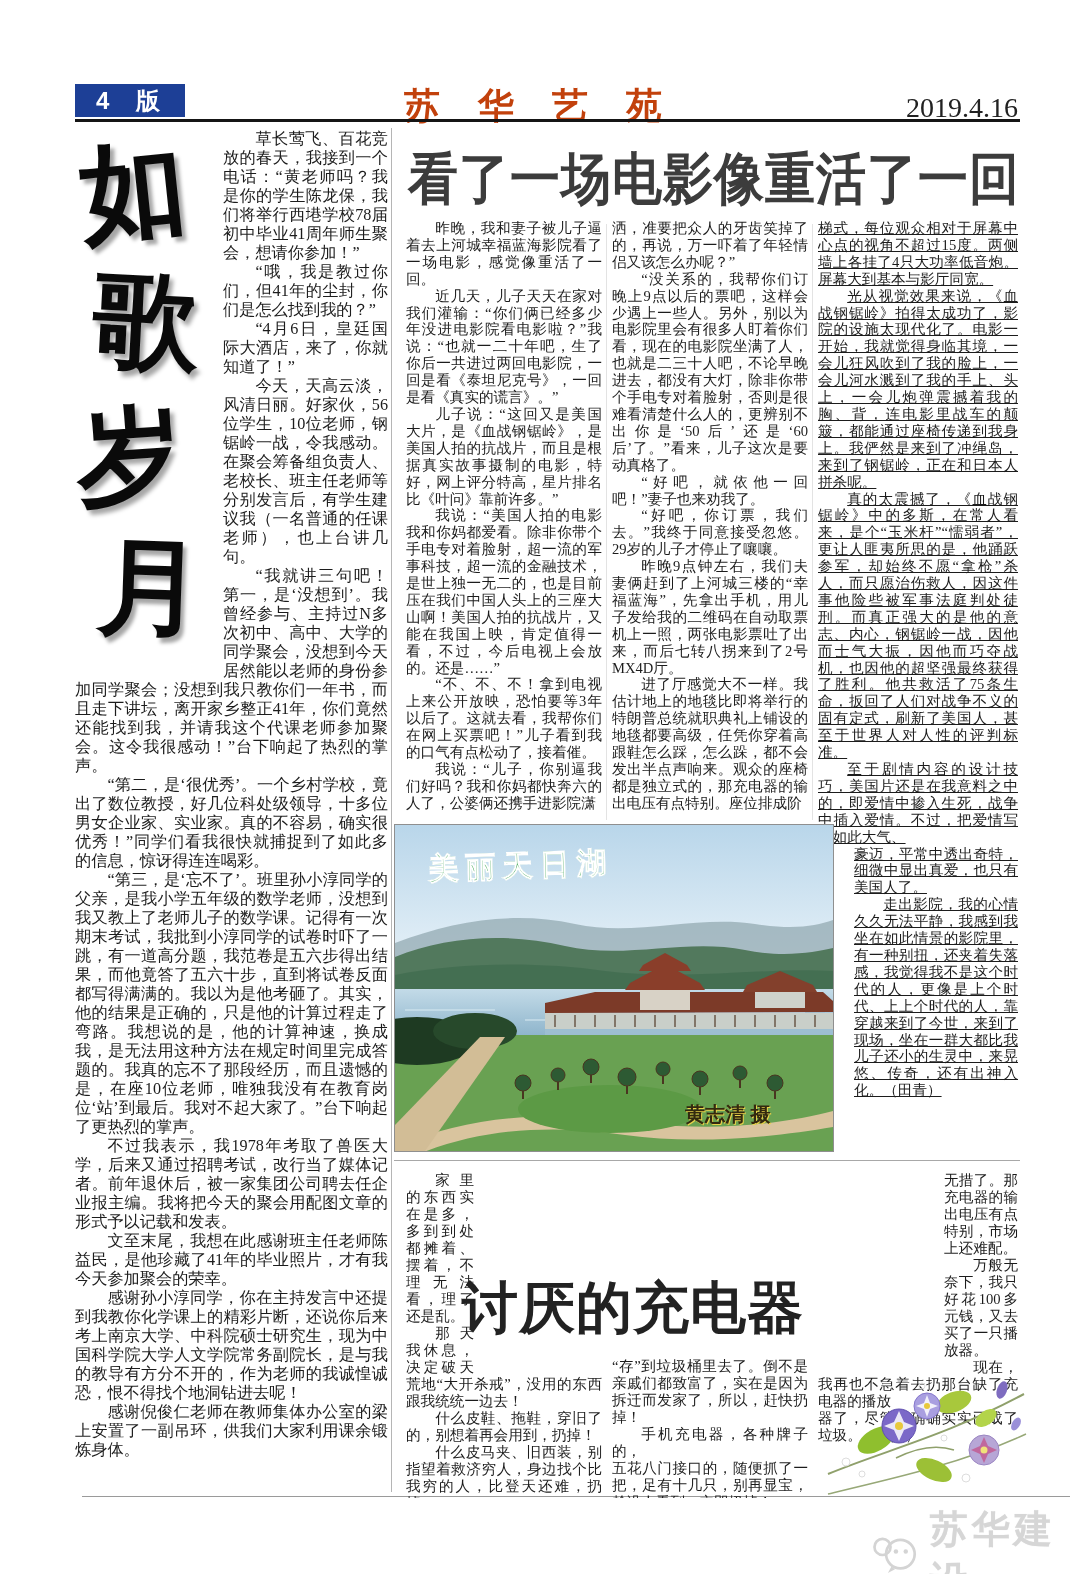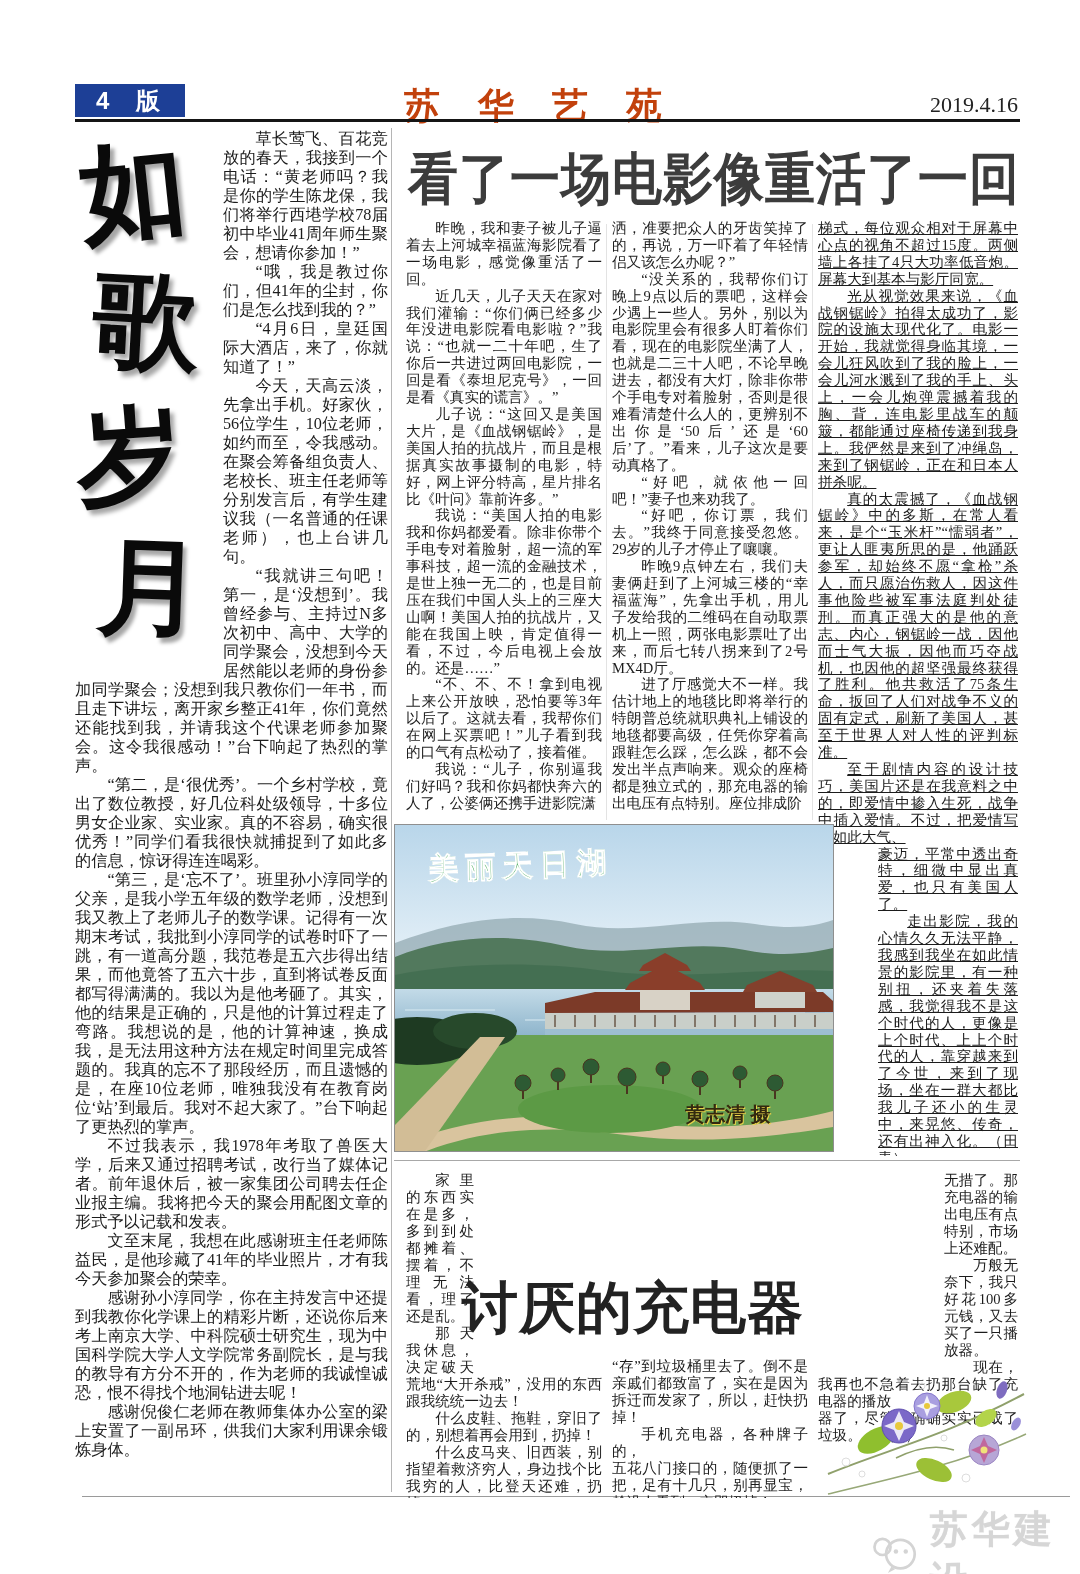--- a/index.html
+++ b/index.html
@@ -6,21 +6,21 @@
   .page{position:relative;width:1080px;height:1574px;background:#fff;overflow:hidden;
         font-family:"Liberation Serif","DejaVu Serif",serif;color:#1c1c1c;}
   
   .page-label{position:absolute;left:75px;top:84px;width:110px;height:33px;
       display:flex;align-items:center;justify-content:center;
       font-family:"Liberation Sans","DejaVu Sans",sans-serif;
       font-weight:700;font-size:24px;color:#fff;letter-spacing:10px;padding-left:6px;box-sizing:border-box;}
   .masthead-title{position:absolute;left:50%;top:82px;transform:translateX(-50%);
       font-family:"Liberation Sans","DejaVu Sans",sans-serif;
       font-weight:700;font-size:36px;letter-spacing:14px;color:#c2410c;white-space:nowrap;}
-  .issue-date{position:absolute;right:62px;top:92px;font-size:22px;color:#222;}
+  .issue-date{position:absolute;right:62px;top:92px;font-size:28px;color:#222;}
   .header-rule{position:absolute;left:75px;top:119px;width:945px;height:3px;background:#151515;}
   
   .v-rule{position:absolute;left:391px;top:128px;width:1px;height:1364px;background:#b5b5b5;}
   .col-rule{position:absolute;top:224px;width:1px;height:596px;background:#e3e3e3;}
   .mid-rule{position:absolute;left:394px;top:1160px;width:626px;height:1px;background:#a8a8a8;}
   .bottom-rule{position:absolute;left:82px;top:1496px;width:988px;height:1px;background:#9a9a9a;}
   
   .textcol p{margin:0;text-indent:2em;text-align:justify;}
   .textcol p.cont{text-indent:0;}
   .left-col{position:absolute;left:75px;top:130px;width:313px;height:1368px;
@@ -32,21 +32,21 @@
   .calli-char:nth-child(2){margin-left:18px;transform:rotate(3deg);}
   .calli-char:nth-child(3){margin-left:2px;transform:rotate(-4deg);}
   .calli-char:nth-child(4){margin-left:22px;transform:rotate(2deg);}
   .main-headline{position:absolute;left:408px;top:142px;width:612px;
       font-weight:700;font-size:50px;letter-spacing:1px;color:#3c3c3c;white-space:nowrap;
       transform:scaleY(1.12);transform-origin:top left;}
   .m-col{position:absolute;top:220px;height:608px;font-size:14.6px;line-height:16.9px;overflow:hidden;}
   #m-col1{left:406px;width:196px;}
   #m-col2{left:612px;width:196px;}
   #m-col3{left:818px;width:200px;height:936px;text-decoration:underline;}
-  .col3-side{margin-left:60px;}
+  .col3-side{margin-left:36px;}
   
   .photo{position:absolute;left:394px;top:824px;width:440px;height:328px;border:1px solid #8f8f8f;box-sizing:border-box;}
   
   .b-col{position:absolute;top:1172px;height:326px;font-size:14.6px;line-height:17px;overflow:hidden;}
   #b-col1{left:406px;width:196px;}
   #b-col2{left:612px;width:196px;}
   #b-col3{left:818px;width:200px;}
   .spacer-c1{float:right;width:128px;height:104px;margin-top:84px;}
   .spacer-c2{float:left;width:100%;height:100px;margin-top:86px;}
   .spacer-c3{float:left;width:126px;height:104px;margin-top:84px;}
@@ -78,21 +78,21 @@
   <div class="left-col textcol">
     <div class="calli-spacer">
       <span class="calli-char">如</span>
       <span class="calli-char">歌</span>
       <span class="calli-char">岁</span>
       <span class="calli-char">月</span>
     </div>
   <p>草长莺飞、百花竞放的春天，我接到一个电话：“黄老师吗？我是你的学生陈龙保，我们将举行西塂学校78届初中毕业41周年师生聚会，想请你参加！”</p>
       <p>“哦，我是教过你们，但41年的尘封，你们是怎么找到我的？”</p>
       <p>“4月6日，皇廷国际大酒店，来了，你就知道了！”</p>
-      <p>今天，天高云淡，先拿出手机。好家伙，56位学生，10位老师，如约而至，令我感动。在聚会筹备组负责人、老校长、班主任老师等分别发言后，有学生建议我（一名普通的任课老师），也上台讲几句。</p>
+      <p>今天，天高云淡，风清日丽。好家伙，56位学生，10位老师，钢锯岭一战，令我感动。在聚会筹备组负责人、老校长、班主任老师等分别发言后，有学生建议我（一名普通的任课老师），也上台讲几句。</p>
       <p>“我就讲三句吧！第一，是‘没想到’。我曾经参与、主持过N多次初中、高中、大学的同学聚会，没想到今天居然能以老师的身份参加同学聚会；没想到我只教你们一年书，而且走下讲坛，离开家乡整正41年，你们竟然还能找到我，并请我这个代课老师参加聚会。这令我很感动！”台下响起了热烈的掌声。</p>
       <p>“第二，是‘很优秀’。一个乡村学校，竟出了数位教授，好几位科处级领导，十多位男女企业家、实业家。真的不容易，确实很优秀！”同学们看我很快就捕捉到了如此多的信息，惊讶得连连喝彩。</p>
       <p>“第三，是‘忘不了’。班里孙小淳同学的父亲，是我小学五年级的数学老师，没想到我又教上了老师儿子的数学课。记得有一次期末考试，我批到小淳同学的试卷时吓了一跳，有一道高分题，我范卷是五六步得出结果，而他竟答了五六十步，直到将试卷反面都写得满满的。我以为是他考砸了。其实，他的结果是正确的，只是他的计算过程走了弯路。我想说的是，他的计算神速，换成我，是无法用这种方法在规定时间里完成答题的。我真的忘不了那段经历，而且遗憾的是，在座10位老师，唯独我没有在教育岗位‘站’到最后。我对不起大家了。”台下响起了更热烈的掌声。</p>
       <p>不过我表示，我1978年考取了兽医大学，后来又通过招聘考试，改行当了媒体记者。前年退休后，被一家集团公司聘去任企业报主编。我将把今天的聚会用配图文章的形式予以记载和发表。</p>
       <p>文至末尾，我想在此感谢班主任老师陈益民，是他珍藏了41年的毕业照片，才有我今天参加聚会的荣幸。</p>
       <p>感谢孙小淳同学，你在主持发言中还提到我教你化学课上的精彩片断，还说你后来考上南京大学、中科院硕士研究生，现为中国科学院大学人文学院常务副院长，是与我的教导有方分不开的，作为老师的我诚惶诚恐，恨不得找个地洞钻进去呢！</p>
       <p>感谢倪俊仁老师在教师集体办公室的梁上安置了一副吊环，供我们大家利用课余锻炼身体。</p>
     </div>
 
   <div class="main-headline">看了一场电影像重活了一回</div>

